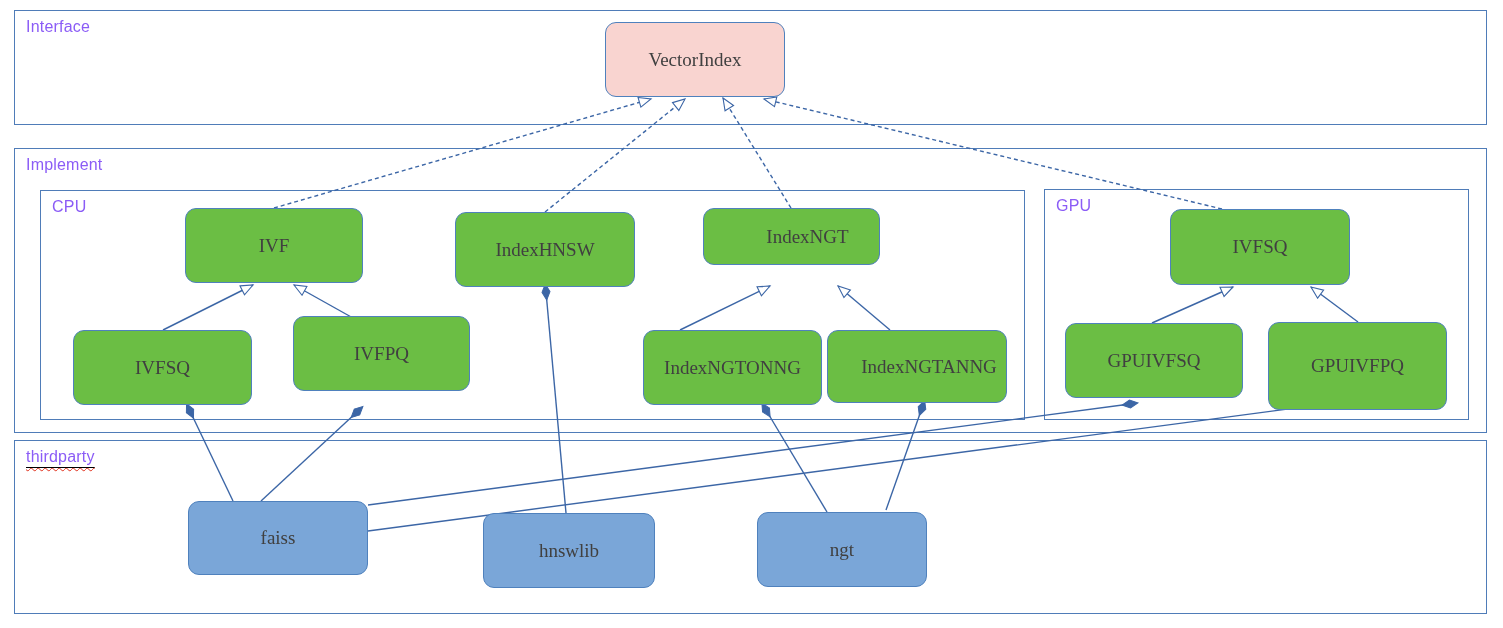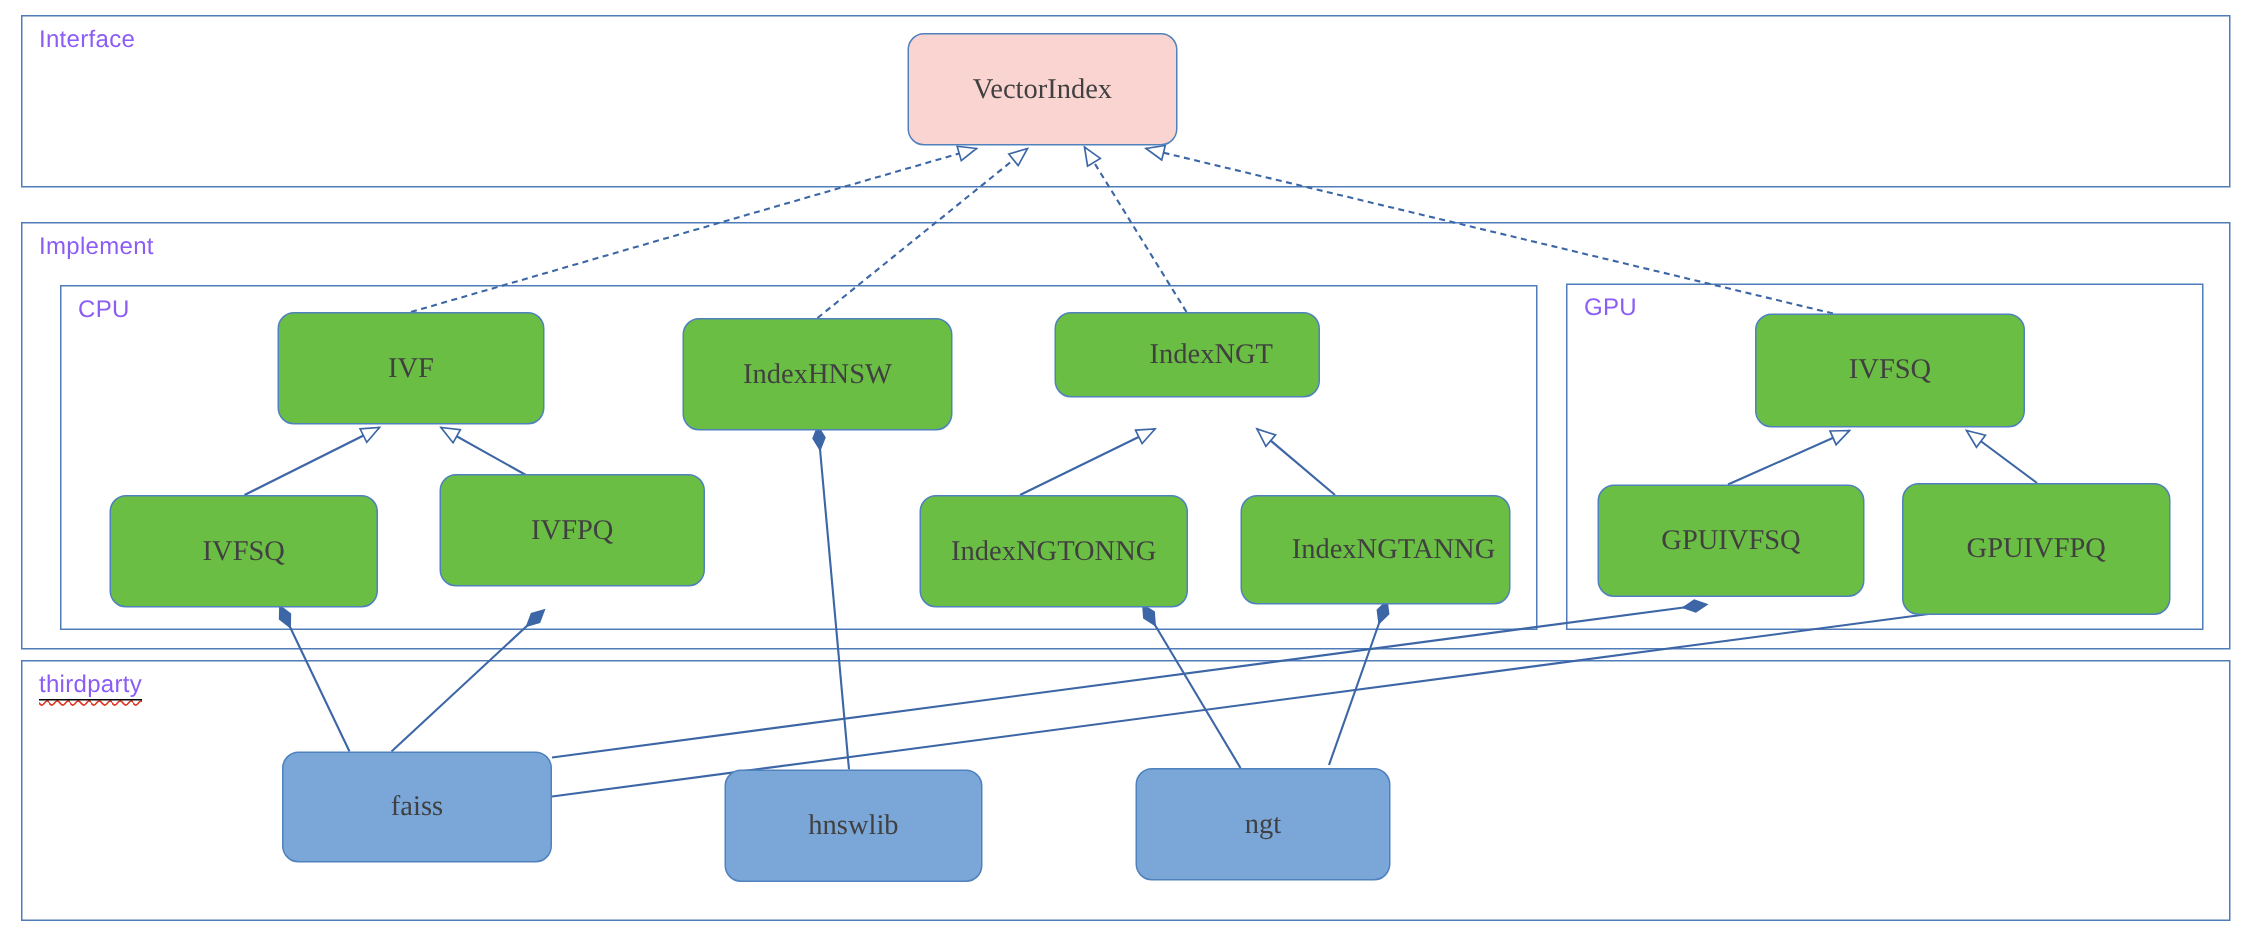--- a/index.html
+++ b/index.html
@@ -74,21 +74,21 @@
   .node.pink  { background: #f9d4d0; }
   .node.green { background: #6bbe44; }
   .node.blue  { background: #7aa6d8; }
 
   #n-vectorindex  { left: 605px;  top: 22px;  width: 180px; height: 75px; }
   #n-ivf          { left: 185px;  top: 208px; width: 178px; height: 75px; }
   #n-indexhnsw    { left: 455px;  top: 212px; width: 180px; height: 75px; }
   #n-indexngt     { left: 703px;  top: 208px; width: 177px; height: 57px; padding-left: 32px; }
   #n-ivfsq        { left: 73px;   top: 330px; width: 179px; height: 75px; }
   #n-ivfpq        { left: 293px;  top: 316px; width: 177px; height: 75px; }
-  #n-indexngtonng { left: 613px;  top: 330px; width: 179px; height: 75px; }
+  #n-indexngtonng { left: 643px;  top: 330px; width: 179px; height: 75px; }
   #n-indexngtanng { left: 827px;  top: 330px; width: 180px; height: 73px; padding-left: 24px; }
   #n-gpuivf       { left: 1170px; top: 209px; width: 180px; height: 76px; }
   #n-gpuivfsq     { left: 1065px; top: 323px; width: 178px; height: 75px; }
   #n-gpuivfpq     { left: 1268px; top: 322px; width: 179px; height: 88px; }
   #n-faiss        { left: 188px;  top: 501px; width: 180px; height: 74px; }
   #n-hnswlib      { left: 483px;  top: 513px; width: 172px; height: 75px; }
   #n-ngt          { left: 757px;  top: 512px; width: 170px; height: 75px; }
 </style>
 </head>
 <body>

